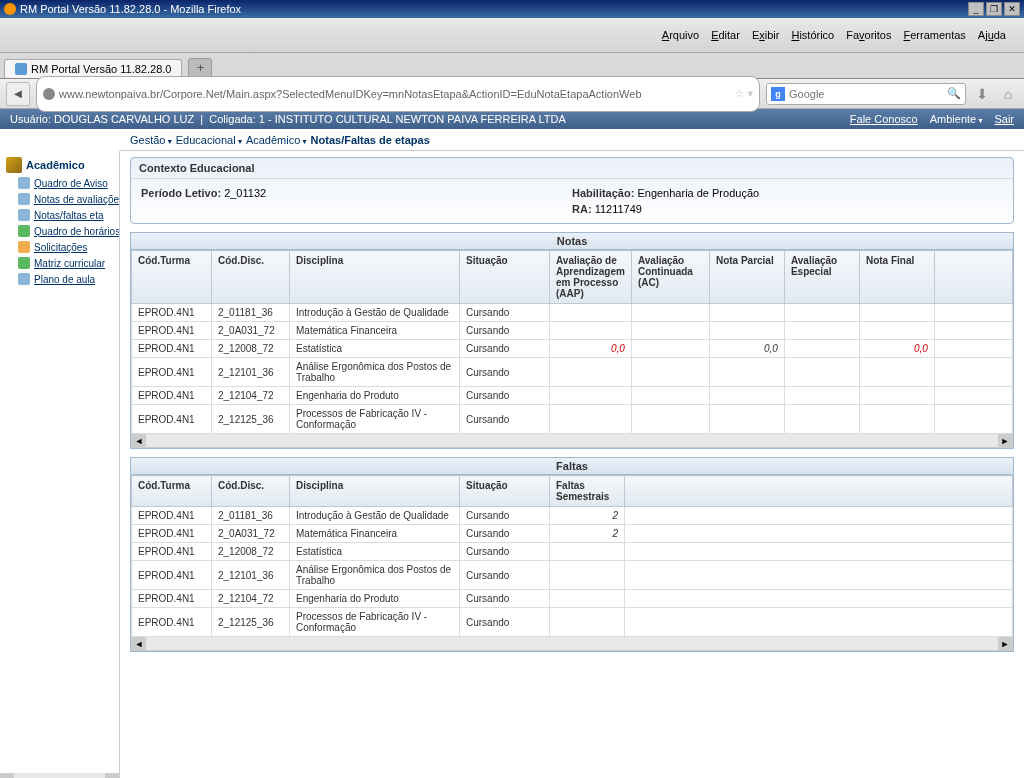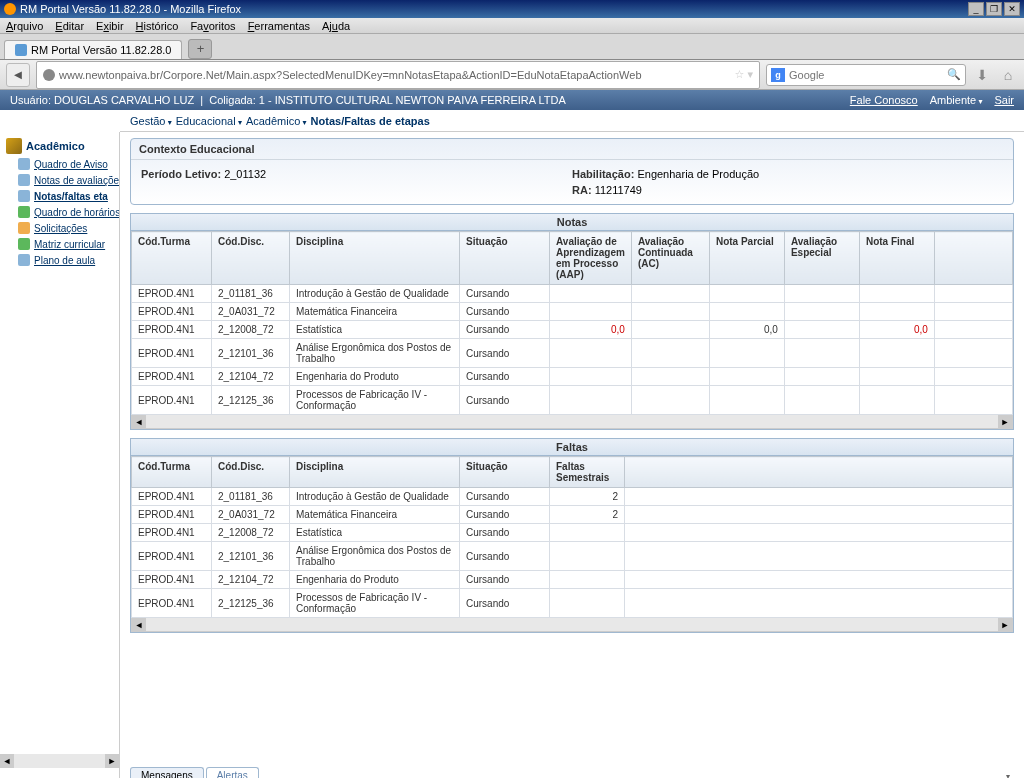--- a/index.html
+++ b/index.html
@@ -1,30 +1,30 @@
 <!DOCTYPE html>
 <html><head>
 <meta charset="utf-8">
 <style>
 * { box-sizing: border-box; margin: 0; padding: 0; }
 body { font-family: Tahoma, Arial, sans-serif; font-size: 11px; background: #fff; width: 1024px; height: 778px; overflow: hidden; }
 .titlebar { background: linear-gradient(to bottom, #0a246a, #3a6ea5); color: #fff; height: 18px; display: flex; align-items: center; padding: 0 4px; font-size: 11px; }
 .titlebar .ff-icon { width: 12px; height: 12px; background: #ff9500; border-radius: 6px; margin-right: 4px; display: inline-block; }
 .titlebar .spacer { flex: 1; }
 .titlebar .winbtn { width: 16px; height: 14px; background: #c0c0c0; margin-left: 2px; border: 1px solid #888; font-size: 9px; text-align: center; line-height: 12px; color: #000; }
-.menubar { background: linear-gradient(to bottom, #e8e8e8, #d4d4d4); height: 16px; display: flex; align-items: center; padding: 0 6px; font-size: 11px; color: #000; border-bottom: 1px solid #aaa; }
+.menubar { background: linear-gradient(to bottom, #e8e8e8, #d4d4d4); height: 35px; display: flex; align-items: center; padding: 0 6px; font-size: 11px; color: #000; border-bottom: 1px solid #aaa; justify-content: flex-end; }
 .menubar span { margin-right: 12px; }
 .menubar span u { text-decoration: underline; }
 .tabbar { background: #d9d9d9; height: 26px; display: flex; align-items: flex-end; padding-left: 4px; border-bottom: 1px solid #888; }
 .tab { background: #f5f5f5; border: 1px solid #aaa; border-bottom: none; border-radius: 3px 3px 0 0; padding: 3px 10px; margin-right: 4px; display: flex; align-items: center; gap: 4px; font-size: 11px; }
 .tab-icon { width: 12px; height: 12px; display: inline-block; background: #5b9bd5; border-radius: 2px; }
 .newtab { width: 24px; height: 20px; background: #bbb; border: 1px solid #999; border-radius: 3px; margin-left: 2px; text-align: center; line-height: 18px; color: #555; font-size: 13px; }
 .navbar { background: linear-gradient(to bottom, #f0f0f0, #dcdcdc); height: 30px; display: flex; align-items: center; padding: 0 6px; gap: 6px; border-bottom: 1px solid #aaa; }
 .navbtn { width: 24px; height: 24px; border-radius: 3px; background: #eee; border: 1px solid #bbb; display: flex; align-items: center; justify-content: center; font-size: 13px; color: #555; }
-.urlbar { flex: 1; height: 28px; background: #fff; border: 1px solid #aaa; border-radius: 2px; display: flex; align-items: center; padding: 0 6px; font-size: 11px; color: #666; justify-content: center; }
+.urlbar { flex: 1; height: 36px; background: #fff; border: 1px solid #aaa; border-radius: 9px; display: flex; align-items: center; padding: 0 6px; font-size: 11px; color: #666; justify-content: center; }
 .urlbar .globe { width: 12px; height: 12px; border-radius: 6px; background: #888; margin-right: 4px; }
 .urlbar .star { margin-left: auto; color: #ccc; }
 .searchbox { width: 200px; height: 22px; background: #fff; border: 1px solid #aaa; border-radius: 3px; display: flex; align-items: center; padding: 0 4px; gap: 4px; }
 .searchbox .g-icon { width: 14px; height: 14px; background: #4285f4; color: #fff; font-size: 9px; text-align: center; line-height: 14px; font-weight: bold; }
 .searchbox input { border: none; outline: none; flex: 1; font-size: 11px; }
 .searchbox .mag { color: #888; }
 .navicon { width: 20px; height: 20px; color: #888; display: flex; align-items: center; justify-content: center; font-size: 14px; }
 .userbar { background: linear-gradient(to bottom, #5b7ea8, #3e5f8a); color: #fff; height: 20px; display: flex; align-items: center; padding: 0 10px; font-size: 11px; }
 .userbar .right { margin-left: auto; display: flex; gap: 12px; }
 .userbar a { color: #fff; text-decoration: underline; }
@@ -35,36 +35,36 @@
 .breadcrumb .current { font-weight: bold; color: #003366; }
 .mainwrap { display: flex; height: 670px; }
 .sidebar { width: 120px; background: #fff; border-right: 1px solid #ccc; padding: 4px 0; position: relative; }
 .sidehdr { display: flex; align-items: center; gap: 4px; padding: 2px 6px; font-weight: bold; color: #003366; font-size: 11px; }
 .sideicon { width: 16px; height: 16px; display: inline-block; }
 .sideicon.book { background: linear-gradient(135deg, #d4a017, #8b6914); border-radius: 2px; }
 .sideitem { display: flex; align-items: center; gap: 4px; padding: 2px 4px 2px 18px; font-size: 10px; color: #003366; cursor: pointer; text-decoration: underline; white-space: nowrap; overflow: hidden; }
 .sideitem .mini { width: 12px; height: 12px; display: inline-block; background: #8ab4d8; border-radius: 2px; flex-shrink: 0; }
 .sideitem .mini.green { background: #5cb85c; }
 .sideitem .mini.plus { background: #f0ad4e; }
-.sideitem.bold { font-weight: bold; }
+.sideitem.bold { font-weight: normal; }
 .sidescroll { position: absolute; bottom: 34px; left: 0; right: 0; height: 14px; background: #e8e8e8; display: flex; align-items: center; }
 .sidescroll .arrow { width: 14px; height: 14px; background: #ccc; font-size: 9px; text-align: center; line-height: 14px; }
 .sidescroll .track { flex: 1; background: #e8e8e8; }
 .content { flex: 1; padding: 6px 10px; overflow: hidden; position: relative; }
 .context { border: 1px solid #a0b8d0; border-radius: 4px; background: linear-gradient(to bottom, #eaf0f8, #fff); margin-bottom: 8px; }
 .context-hdr { padding: 4px 8px; font-weight: bold; color: #333; border-bottom: 1px solid #d0d8e0; font-size: 11px; }
 .context-body { padding: 6px 10px; display: flex; }
 .context-body .col { flex: 1; font-size: 11px; line-height: 16px; }
 .context-body b { color: #333; }
 .tblwrap { border: 1px solid #a0b8d0; margin-bottom: 8px; }
 .tbltitle { background: linear-gradient(to bottom, #eaf0f8, #d8e4f0); text-align: center; font-weight: bold; padding: 2px; font-size: 11px; border-bottom: 1px solid #a0b8d0; color: #333; }
 table { width: 100%; border-collapse: collapse; font-size: 10px; }
 th { background: linear-gradient(to bottom, #f5f8fc, #e0e8f0); border: 1px solid #c0c8d0; padding: 4px 6px; text-align: left; font-weight: bold; color: #333; vertical-align: top; }
 td { border: 1px solid #d8dde4; padding: 3px 6px; color: #333; }
-td.r { text-align: right; }
+td.r { text-align: right; font-style: italic; }
 td.red { color: #c00; }
 .hscroll { height: 14px; background: #e8e8e8; display: flex; align-items: center; border: 1px solid #ccc; border-top: none; }
 .hscroll .arrow { width: 14px; height: 14px; background: #ccc; font-size: 9px; text-align: center; line-height: 14px; }
 .hscroll .track { flex: 1; background: #e8e8e8; }
 .bottomtabs { position: absolute; bottom: 18px; left: 10px; right: 10px; display: flex; align-items: flex-end; border-bottom: 1px solid #a0b8d0; }
 .btab { border: 1px solid #a0b8d0; border-bottom: none; padding: 2px 10px; font-size: 10px; background: #fff; border-radius: 3px 3px 0 0; margin-right: 2px; }
 .btab.active { background: #eaf0f8; font-weight: normal; }
 .btab.inactive { color: #5b7ea8; }
 .bottomtabs .mini-arrow { margin-left: auto; font-size: 8px; color: #666; padding: 2px 4px; }
 </style>

